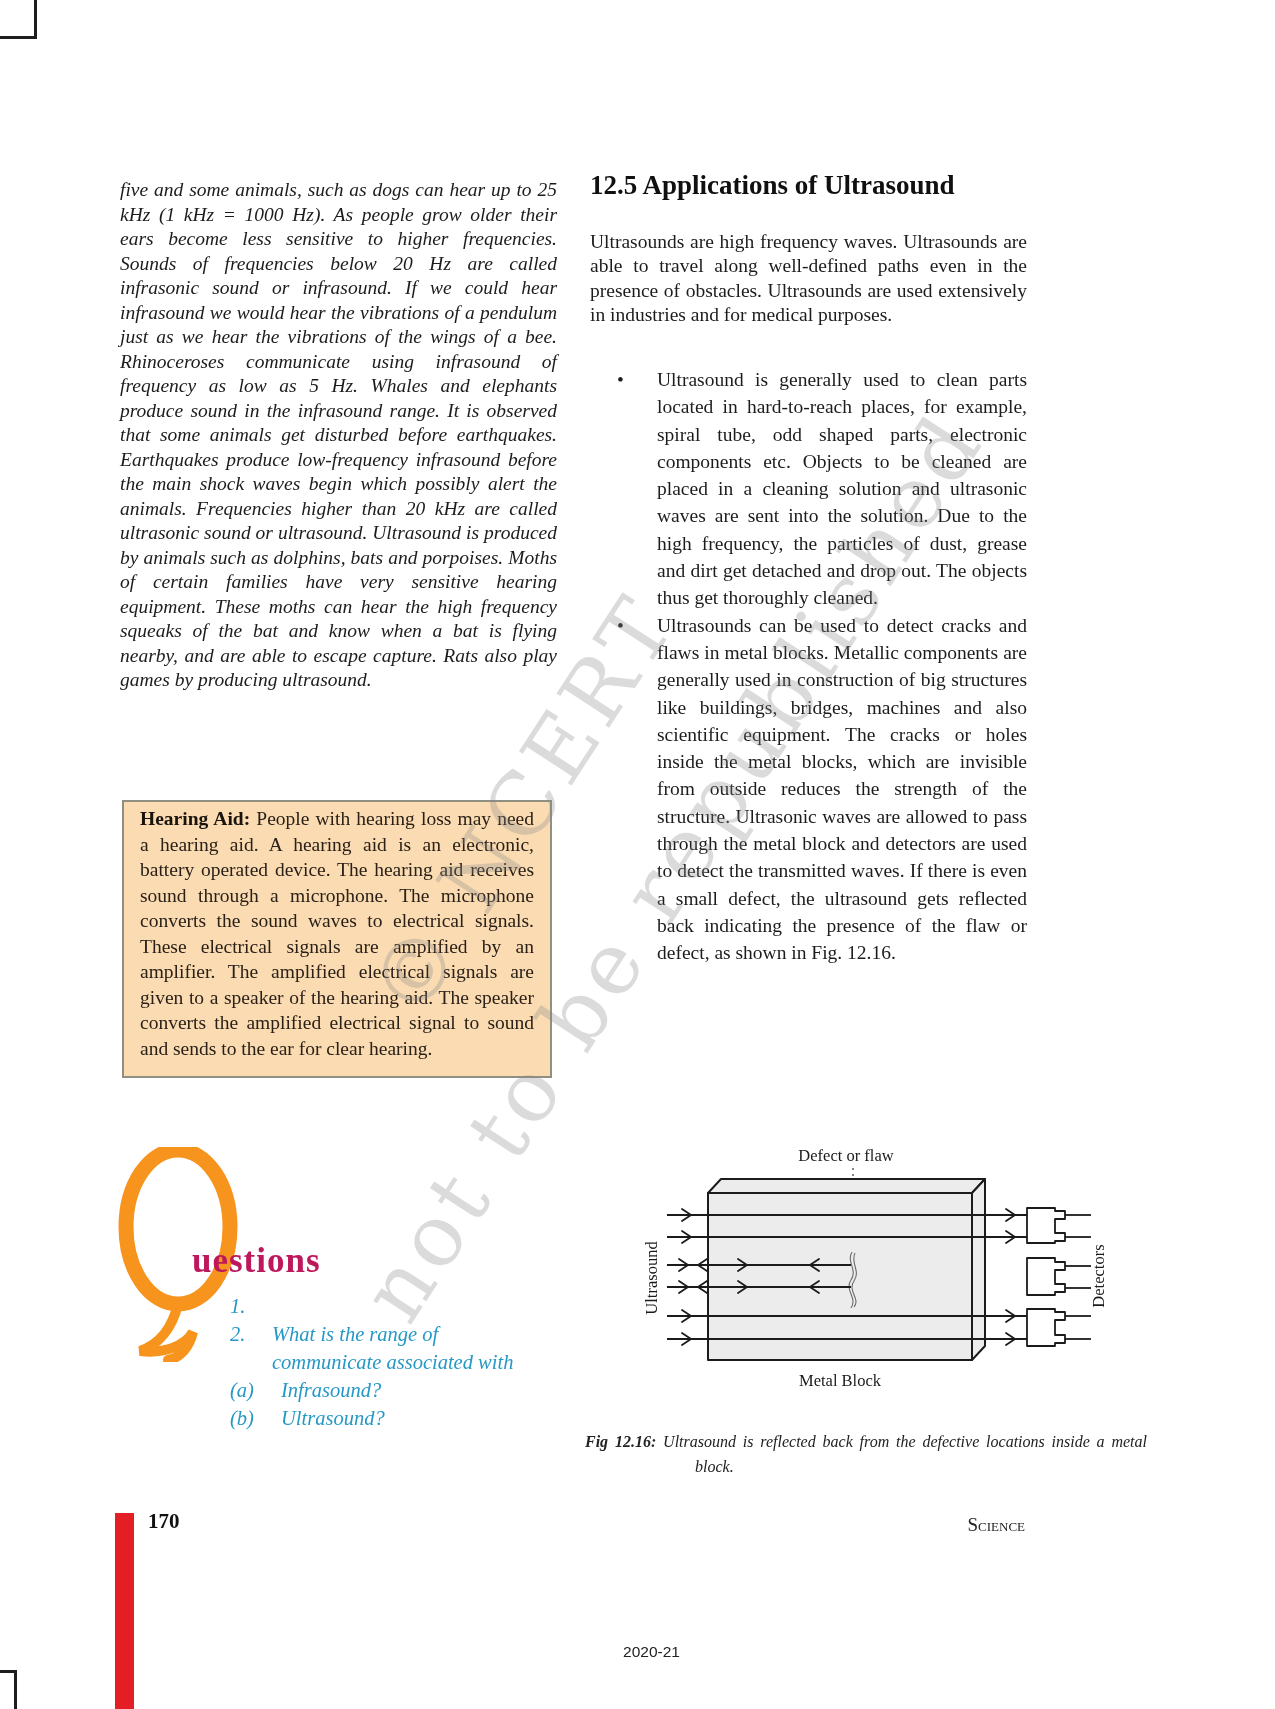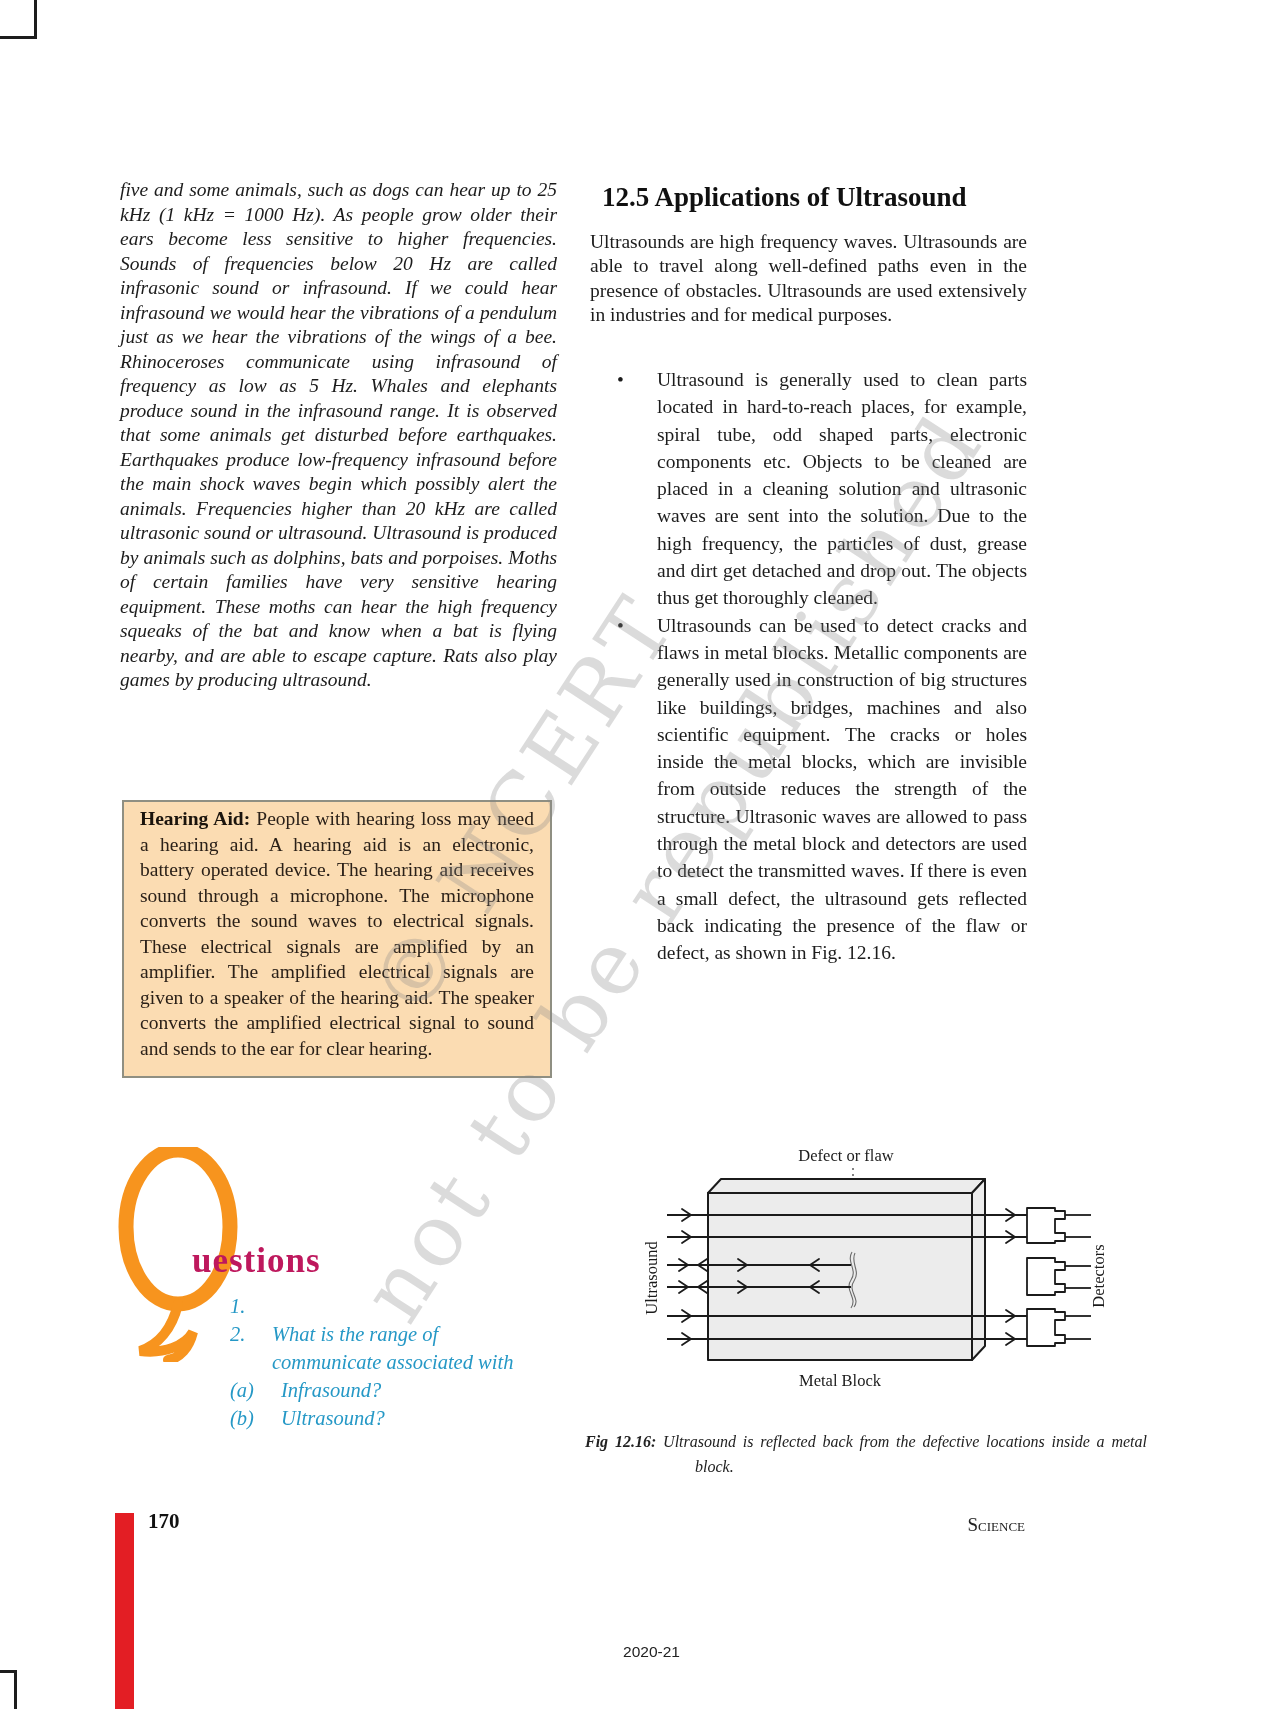--- a/index.html
+++ b/index.html
@@ -40,21 +40,21 @@
   .q-heading{position:absolute;left:72px;top:96px;font-size:35px;font-weight:bold;
              color:#be185d;letter-spacing:1px;}
   .q-list{position:absolute;left:110px;top:147px;width:322px;font-style:italic;
           font-size:20.5px;line-height:28px;color:#2598C6;}
   .q-row{display:flex;}
   .q-num{flex:0 0 42px;}
   .q-sub .q-num{flex:0 0 51px;}
   .q-text{flex:1;}
 
   
-  .section-heading{position:absolute;left:0;top:-8px;margin:12px;font-size:27px;
+  .section-heading{position:absolute;left:0;top:-8px;margin:0;font-size:27px;
                    font-weight:bold;color:#101010;white-space:nowrap;font-family:Liberation Serif, serif;}
   .rc-intro{position:absolute;left:0;top:52px;width:437px;line-height:24.3px;}
   .bullets{position:absolute;left:0;top:188px;width:437px;}
   .bullet-item{position:relative;padding-left:67px;font-size:19.5px;
                line-height:27.3px;text-align:justify;}
   .bullet-glyph{position:absolute;left:27px;top:0;}
 
   
   .figure{position:absolute;left:-15px;top:967px;}
   .fig-label{font-family:"Liberation Serif", serif;font-size:16.5px;fill:#1b1b1b;}

